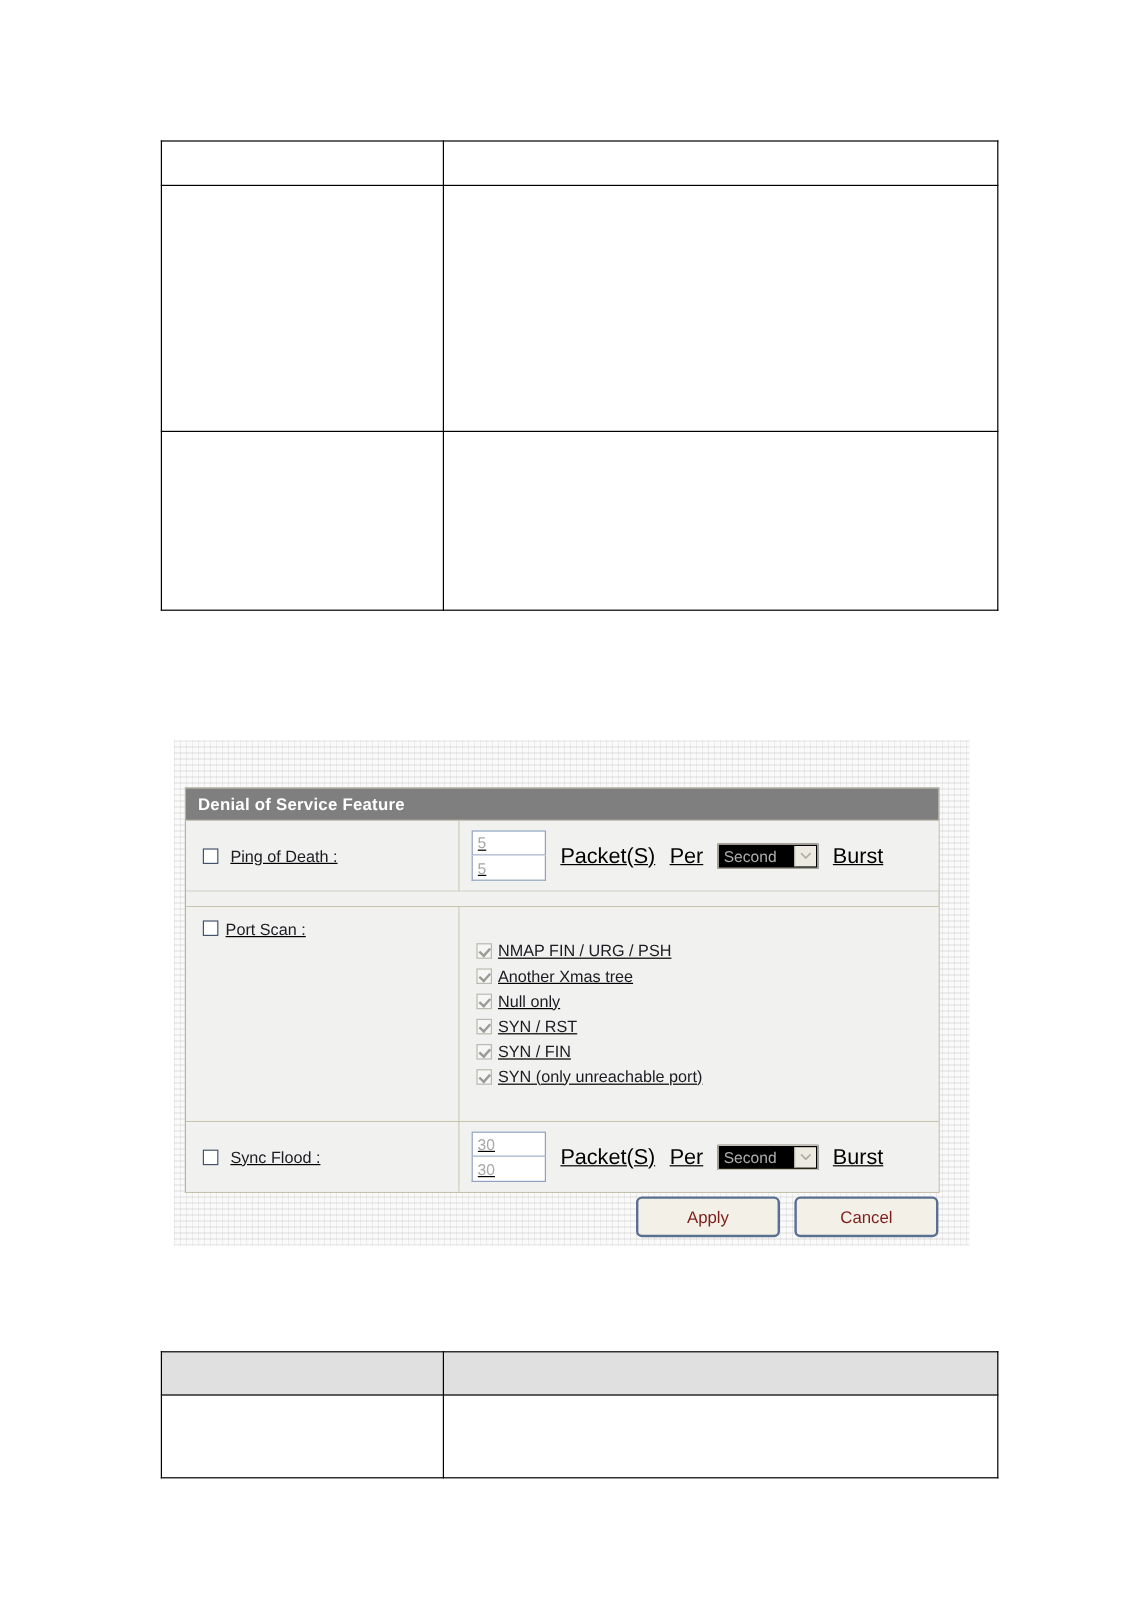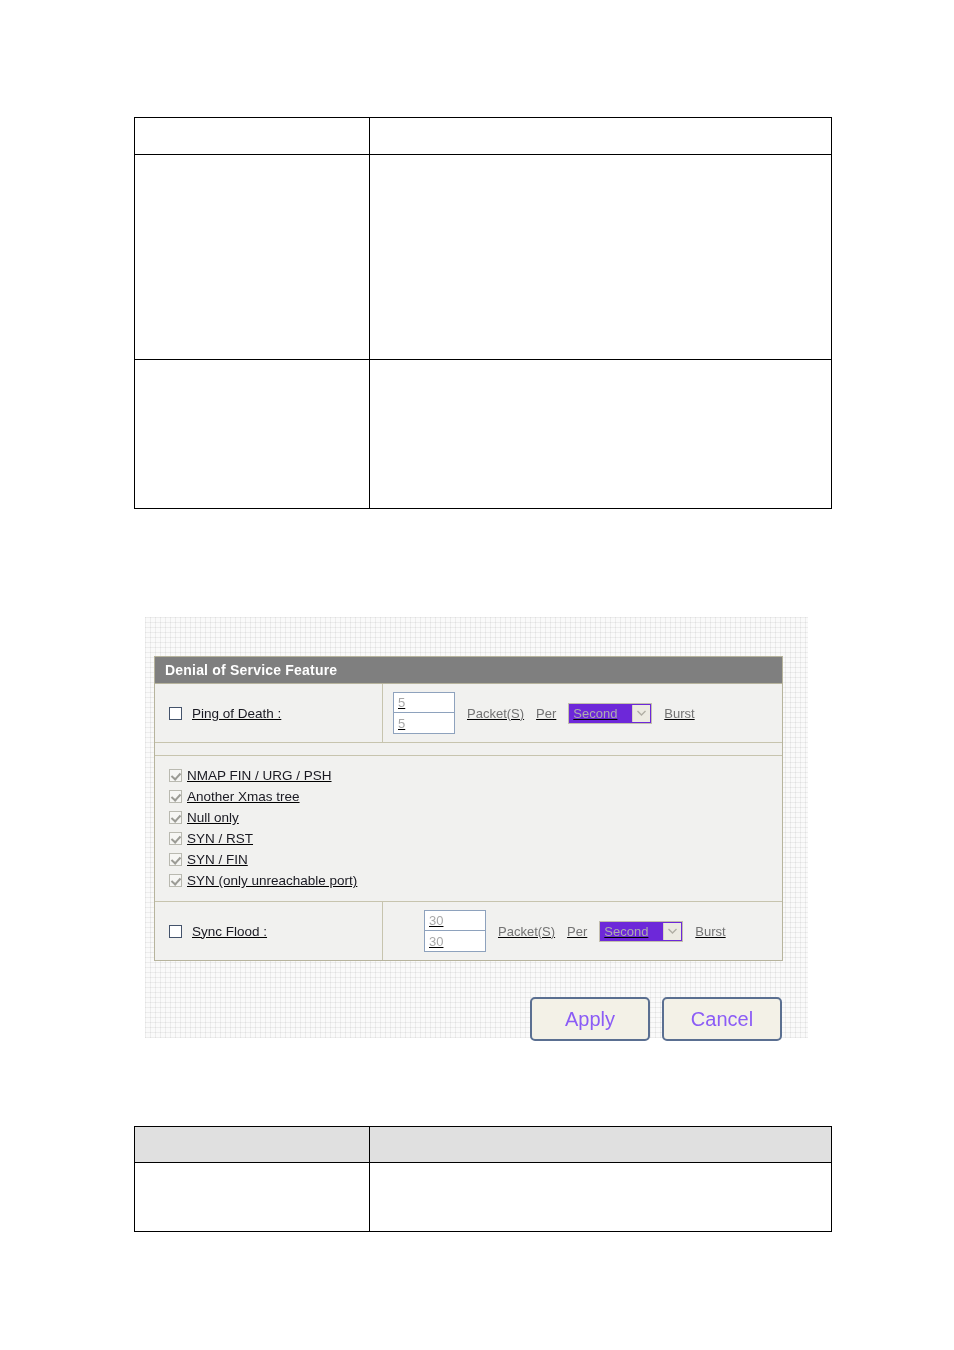--- a/index.html
+++ b/index.html
@@ -77,21 +77,21 @@
     border-bottom: 1px solid #b7b49d;
   }
 
   .frow {
     display: flex;
     align-items: stretch;
     border-bottom: 1px solid #c7c4ae;
     background: #f1f1ef;
     text-decoration: underline;
   }
-  .frow:last-child { border-bottom: none; gap: 31px; }
+  .frow:last-child { border-bottom: none; }
 
   .fcell-left {
     width: 228px;
     min-width: 228px;
     box-sizing: border-box;
     display: flex;
     align-items: center;
     border-right: 1px solid #c7c4ae;
     padding-left: 14px;
     background: #f1f1ef;
@@ -161,33 +161,33 @@
     color: #a8a8a8;
     font-family: "Liberation Sans", sans-serif;
     font-size: 13px;
     padding: 0 4px;
     line-height: 19px;
     display: block;
   }
   .txt-in.second { border-top: none; }
 
   .unit-txt {
-    font-size: 13px;
-    color: #737373;
+    font-size: 18px;
+    color: #000000;
     margin-left: 12px;
     white-space: nowrap;
   }
 
   .sel-dis {
     margin-left: 12px;
     height: 21px;
     width: 84px;
     box-sizing: border-box;
     border: 1px solid #c3bfae;
-    background: #6d28d9;
+    background: #000000;
     display: inline-flex;
     align-items: center;
     font-size: 13px;
     color: #adadad;
     padding-left: 4px;
     position: relative;
   }
   .sel-arrow {
     position: absolute;
     right: 1px;
@@ -212,28 +212,28 @@
     top: 380px;
     width: 629px;
     display: flex;
     justify-content: flex-end;
     gap: 12px;
     padding-right: 1px;
     box-sizing: border-box;
   }
   .btn {
     width: 120px;
-    height: 44px;
+    height: 34px;
     box-sizing: border-box;
     border: 2px solid #5a6f91;
     border-radius: 5px;
     background: #f3f1e7;
-    color: #8b5cf6;
+    color: #7f1d1d;
     font-family: "Liberation Sans", sans-serif;
-    font-size: 20px;
+    font-size: 14px;
     text-align: center;
     line-height: 22px;
     cursor: pointer;
   }
 </style>
 </head>
 <body>
 
 <table class="doc-table" id="table-top">
   <tbody>
@@ -282,20 +282,24 @@
           <span class="unit-txt">Burst</span>
         </div>
       </div>
     </div>
 
     <div class="frow">
       <div class="fcell-right"></div>
     </div>
 
     <div class="frow">
+      <div class="fcell-left" style="height:178px; align-items:flex-start; padding-top:11px">
+        <span class="cb"></span>
+        <span class="lbl tight">Port Scan :</span>
+      </div>
       <div class="fcell-right">
         <div class="scan-list">
           <div class="scan-item">
             <span class="cb-dis"></span>
             <span class="lbl">NMAP FIN / URG / PSH</span>
           </div>
           <div class="scan-item">
             <span class="cb-dis"></span>
             <span class="lbl">Another Xmas tree</span>
           </div>

